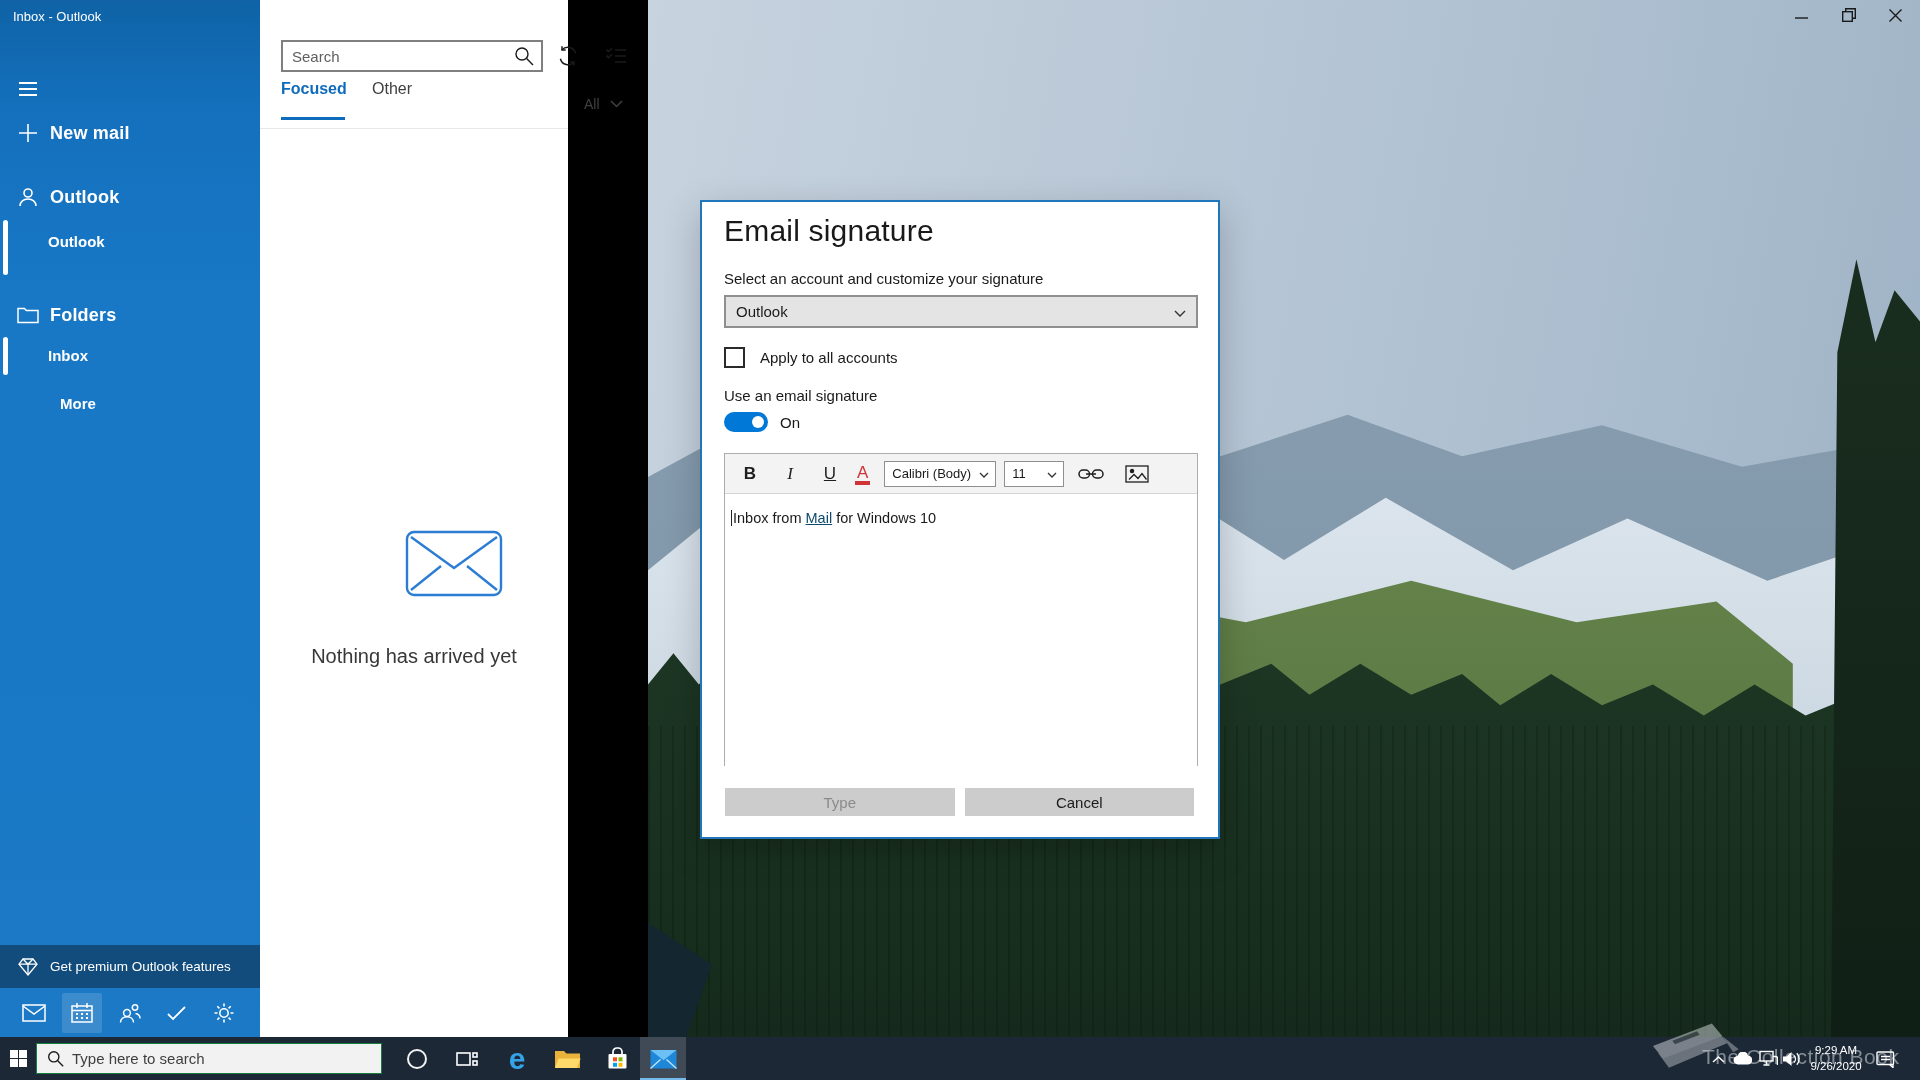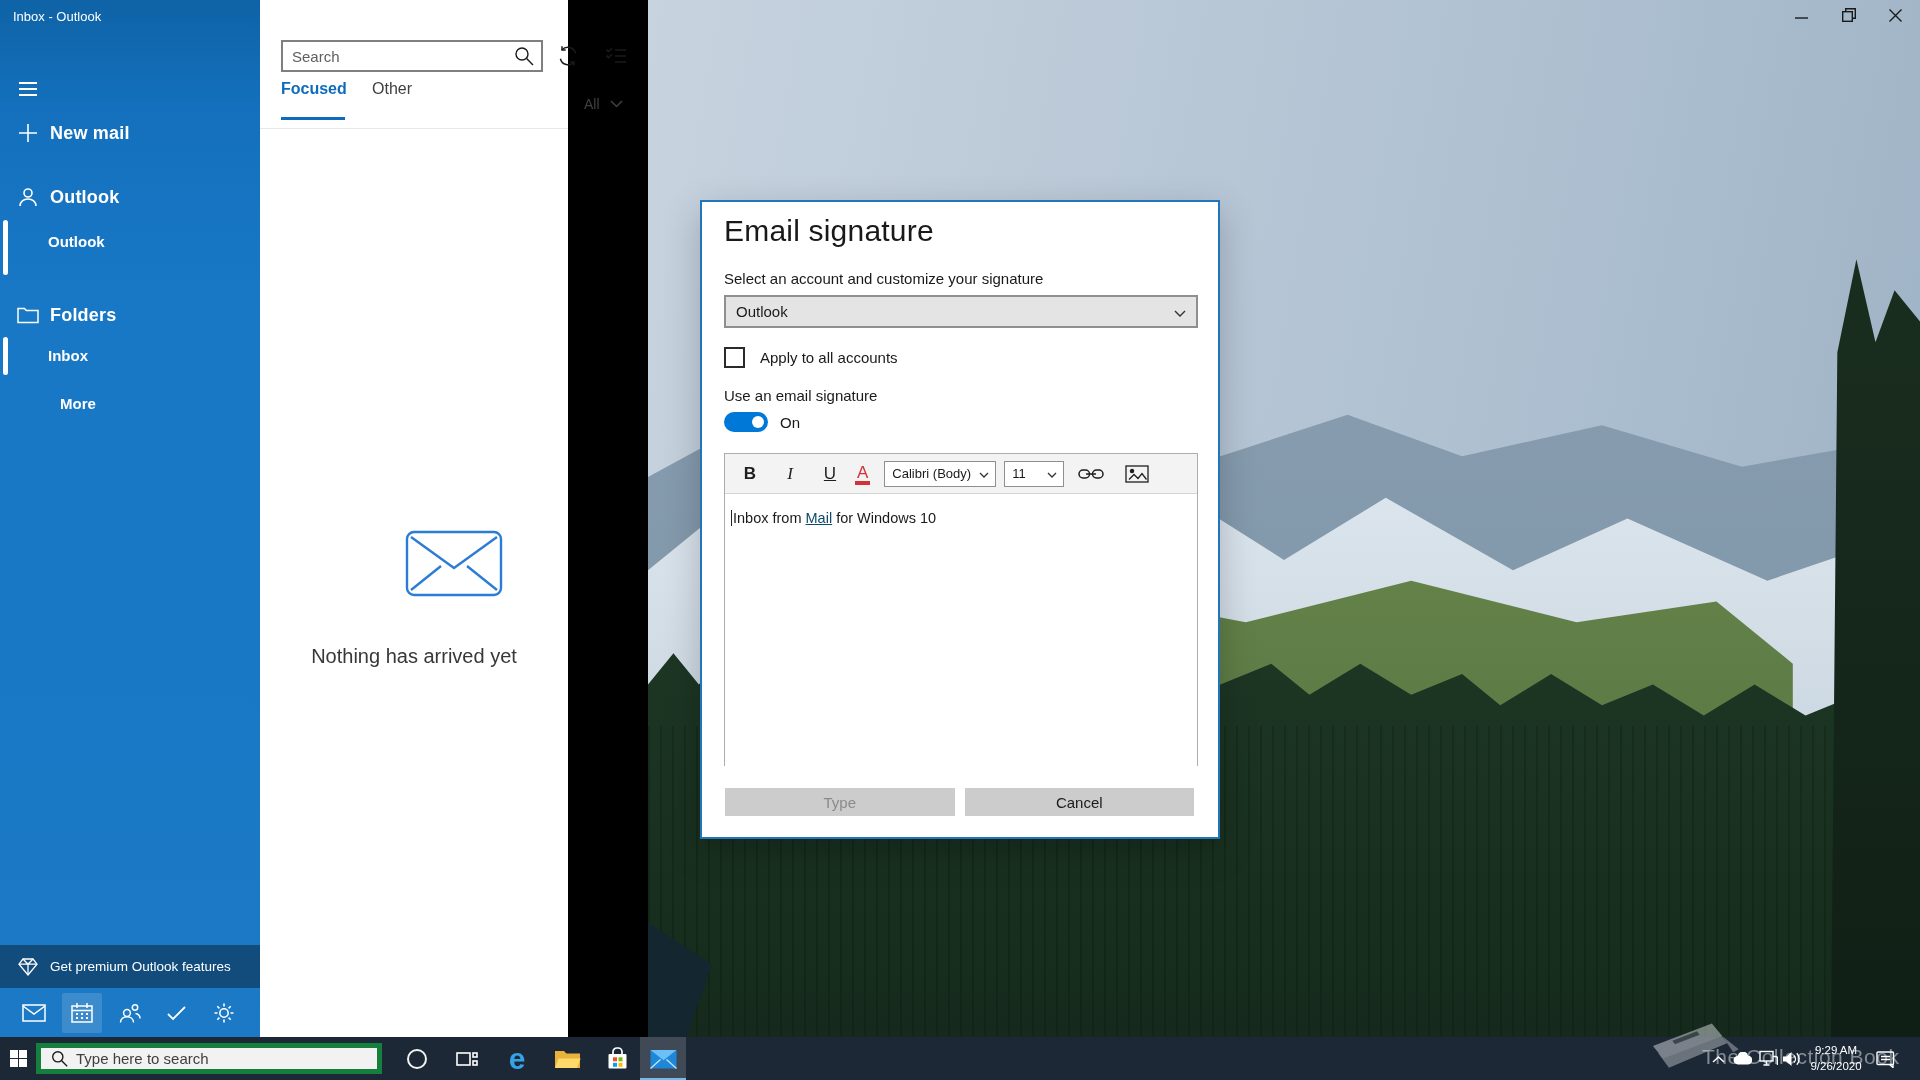--- a/index.html
+++ b/index.html
@@ -96,21 +96,21 @@
   .caret{display:inline-block;width:0;height:16px;border-left:1.5px solid #222;vertical-align:-3px;margin-right:1px;}
   .sig-link{color:#0c4a6e;text-decoration:underline;cursor:pointer;}
   .dlg-btnrow{position:absolute;left:23px;right:24px;top:586px;display:flex;gap:10px;}
   .dlg-btn{flex:1;height:28px;background:#cccccc;font-size:15px;display:flex;align-items:center;justify-content:center;}
   .dlg-btn.disabled{color:#8b8b8b;}
 
   
   .taskbar{position:absolute;left:0;top:1037px;width:1920px;height:43px;background:#1c2836;z-index:20;overflow:visible;}
   .tb-item{position:absolute;top:0;height:43px;display:flex;align-items:center;justify-content:center;z-index:2;}
   .tb-search{position:absolute;left:36px;top:6px;width:346px;height:31px;background:#f2f2f2;
-    border:5px solid #15803d;display:flex;align-items:center;z-index:2;}
+    border:1px solid #15803d;display:flex;align-items:center;z-index:2;}
   .tb-search input{flex:1;border:0;outline:0;background:transparent;font-size:15px;
     font-family:"Liberation Sans",sans-serif;color:#3c3c3c;padding-left:8px;}
   .tb-search input::placeholder{color:#3f3f3f;}
   .tb-app{width:46px;}
   .tb-app.hl{background:rgba(255,255,255,.16);box-shadow:inset 0 -2px 0 #76b9ed;}
   .edge-e{font-size:30px;font-weight:700;color:#35a3e8;line-height:1;}
   .clock{flex-direction:column;font-size:11.5px;color:#fff;line-height:1.35;text-align:center;}
   .wm-layer{position:absolute;left:0;top:-22px;width:1920px;height:65px;z-index:1;pointer-events:none;}
   .wm-text{position:absolute;left:1702px;top:30px;font-size:21px;color:#d6dade;opacity:.55;letter-spacing:.5px;}
   .wm-book{position:absolute;left:1645px;top:-4px;opacity:.5;transform:rotate(-10deg);}

